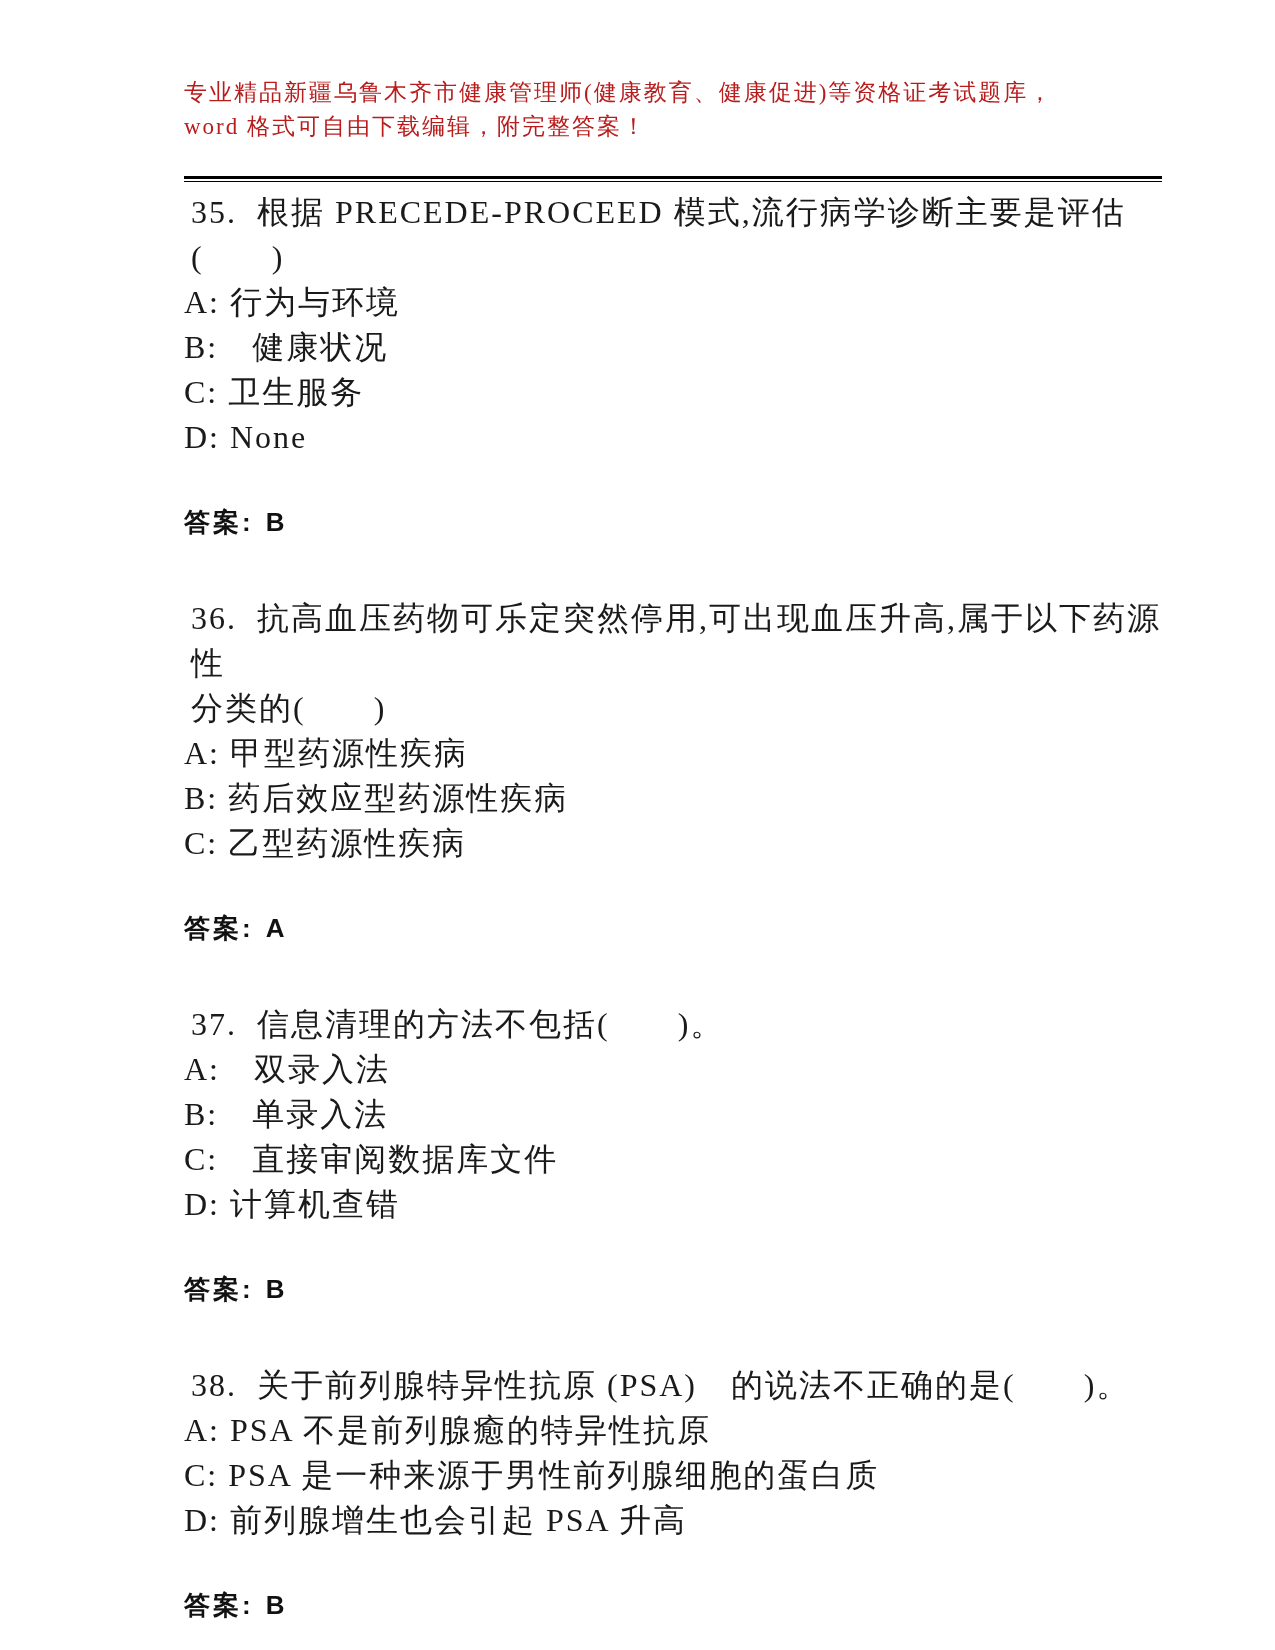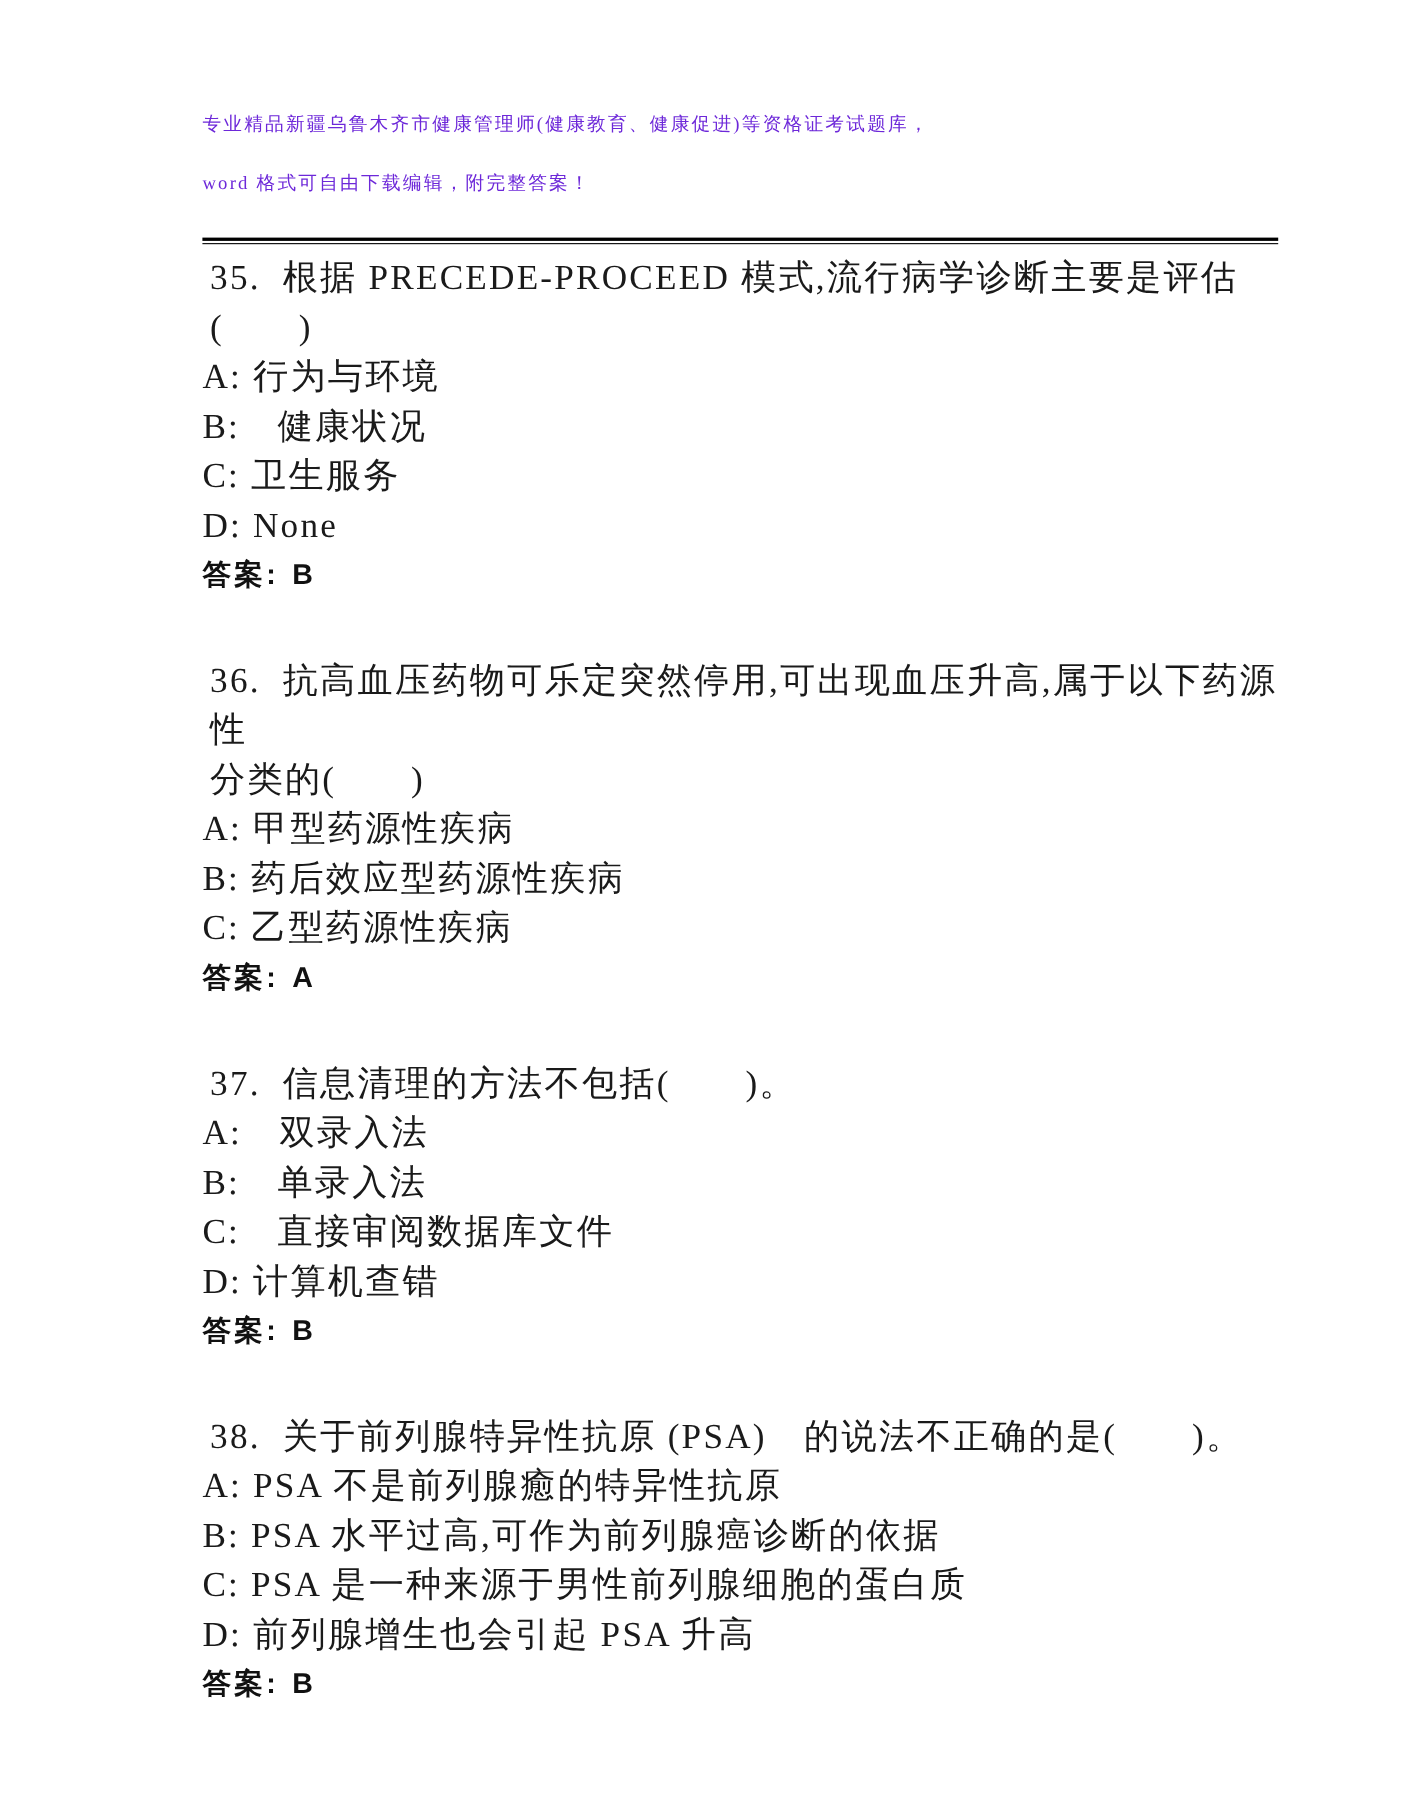--- a/index.html
+++ b/index.html
@@ -13,26 +13,25 @@
     height: 1650px;
     background: #ffffff;
     color: #1a1a1a;
     font-family: "Liberation Serif", "DejaVu Serif", serif;
     overflow: hidden;
   }
   .content {
     padding: 76px 110px 0 184px;
   }
   .header-line {
-    font-size: 17px;
+    font-size: 23px;
     line-height: 34px;
     letter-spacing: 2px;
     white-space: pre-wrap;
-    color: #6d28d9;
-    margin-top: 20px;
+    color: #b91c1c;
   }
   .divider {
     margin-top: 32px;
     height: 2px;
     border-top: 3px solid #000000;
     border-bottom: 1.5px solid #000000;
     width: 978px;
   }
   .q-block {
     margin-top: 51px;
@@ -50,20 +49,21 @@
   }
   .q-line {
     padding-left: 7px;
   }
   .ans-line {
     font-family: "Liberation Sans", "DejaVu Sans", sans-serif;
     font-weight: 700;
     font-size: 26px;
     letter-spacing: 3px;
     color: #111111;
+    margin-top: 40px;
   }
   .ans-val {
     margin-left: 12px;
   }
 </style>
 </head>
 <body>
 
 <div class="page">
   <div class="content">
@@ -98,20 +98,19 @@
       <div class="opt-line">A:　双录入法</div>
       <div class="opt-line">B:　单录入法</div>
       <div class="opt-line">C:　直接审阅数据库文件</div>
       <div class="opt-line">D: 计算机查错</div>
       <div class="ans-line"><span>答案:</span><span class="ans-val">B</span></div>
     </section>
 
     <section class="q-block">
       <div class="q-line">38.  关于前列腺特异性抗原 (PSA)　的说法不正确的是(　　)。</div>
       <div class="opt-line">A: PSA 不是前列腺癒的特异性抗原</div>
-      <div class="opt-line">B: PSA 水平过高,可作为前列腺癌诊断的依据</div>
       <div class="opt-line">C: PSA 是一种来源于男性前列腺细胞的蛋白质</div>
       <div class="opt-line">D: 前列腺增生也会引起 PSA 升高</div>
       <div class="ans-line"><span>答案:</span><span class="ans-val">B</span></div>
     </section>
 
   </div>
 </div>
 
 </body></html>

